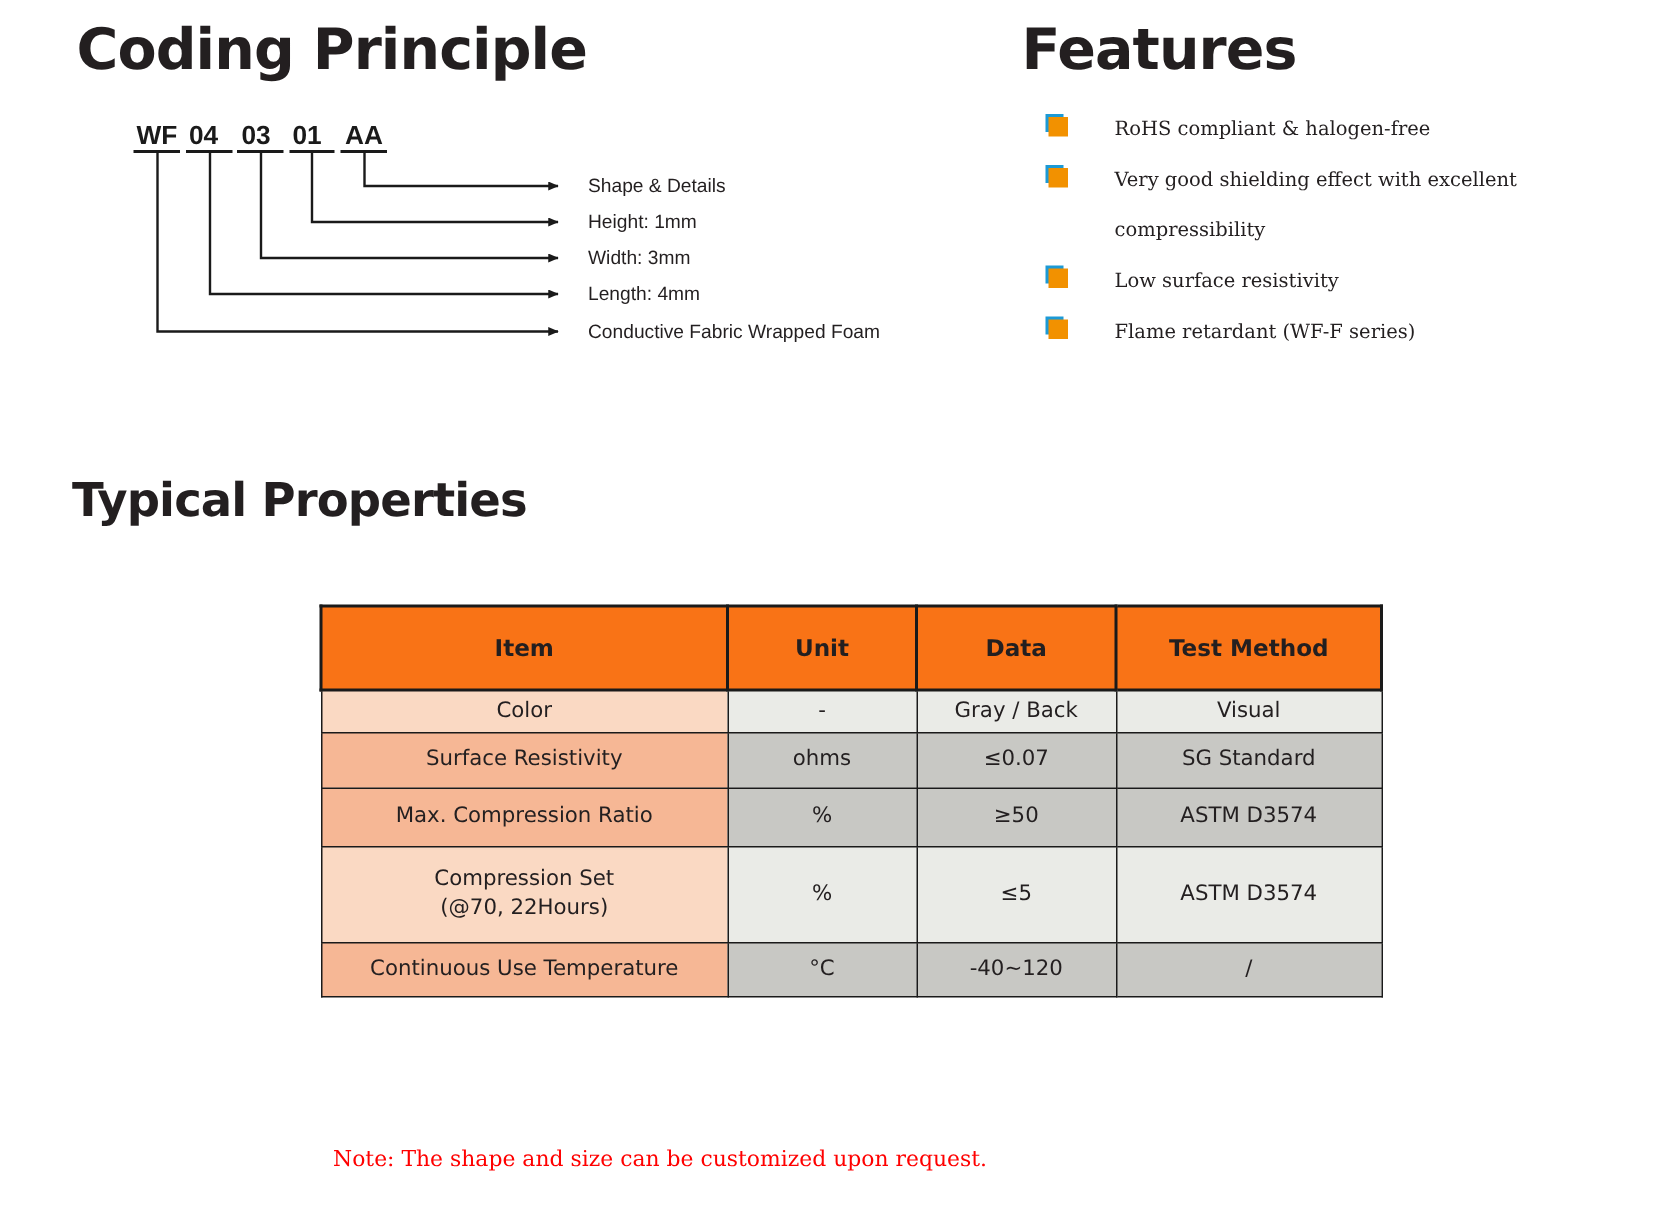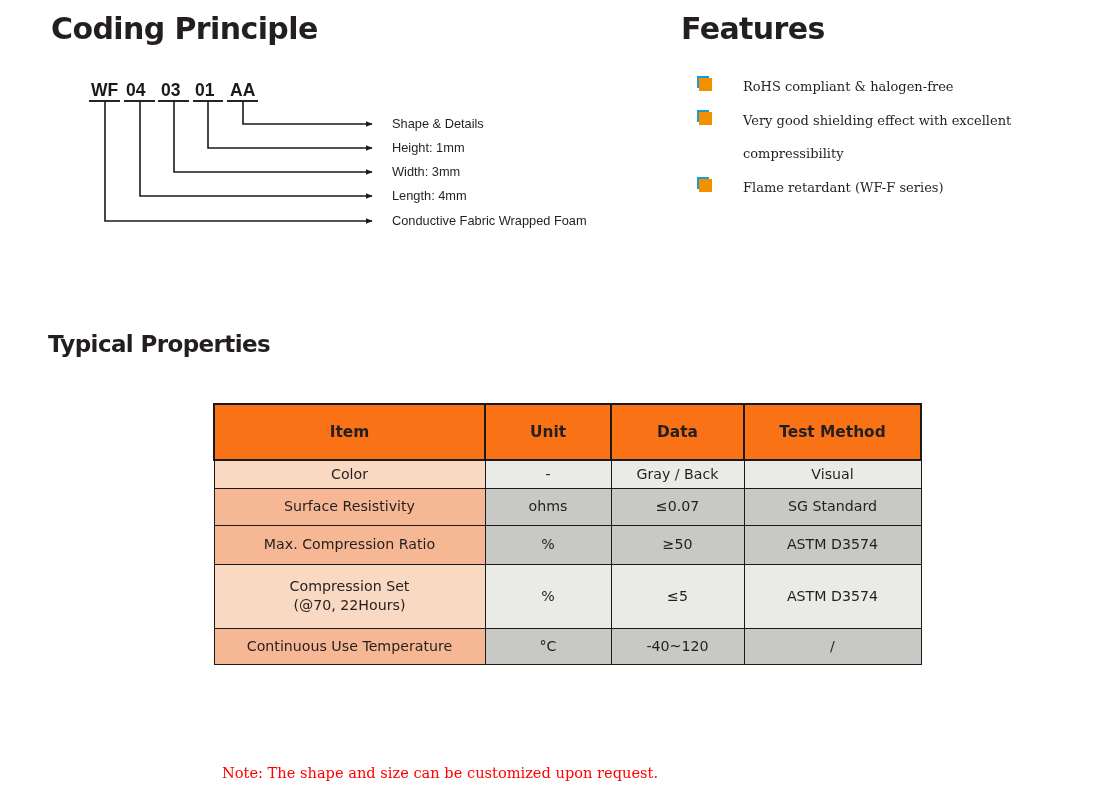--- a/index.html
+++ b/index.html
@@ -14,28 +14,28 @@
     font-family: "Liberation Sans", sans-serif;
     color: #231f20;
     overflow: hidden;
   }
 
   
   .section-heading {
     position: absolute;
     font-family: "DejaVu Sans", sans-serif;
     font-weight: bold;
-    font-size: 30px;
+    font-size: 38px;
     letter-spacing: -0.6px;
     color: #231f20;
     white-space: nowrap;
   }
   #heading-coding { left: 51px; top: 11px; }
   #heading-features { left: 681px; top: 11px; }
-  #heading-properties { left: 48px; top: 331px; font-size: 23px; }
+  #heading-properties { left: 48px; top: 316px; font-size: 31px; }
 
   
   #coding-diagram {
     position: absolute;
     left: 0; top: 0;
     width: 680px; height: 250px;
   }
   #coding-diagram svg { display: block; }
   .code-seg {
     font-family: "Liberation Sans", sans-serif;
@@ -198,20 +198,27 @@
         <span class="sq-front"></span>
     </span>
     <span class="feature-text">RoHS compliant &amp; halogen-free</span>
   </div>
   <div class="feature-row">
     <span class="feature-bullet">
       <span class="sq-back"></span>
         <span class="sq-front"></span>
     </span>
     <span class="feature-text">Very good shielding effect with excellent compressibility</span>
+  </div>
+  <div class="feature-row">
+    <span class="feature-bullet">
+      <span class="sq-back"></span>
+        <span class="sq-front"></span>
+    </span>
+    <span class="feature-text">Low surface resistivity</span>
   </div>
   <div class="feature-row">
     <span class="feature-bullet">
       <span class="sq-back"></span>
         <span class="sq-front"></span>
     </span>
     <span class="feature-text">Flame retardant (WF-F series)</span>
   </div>
 </div>
 

